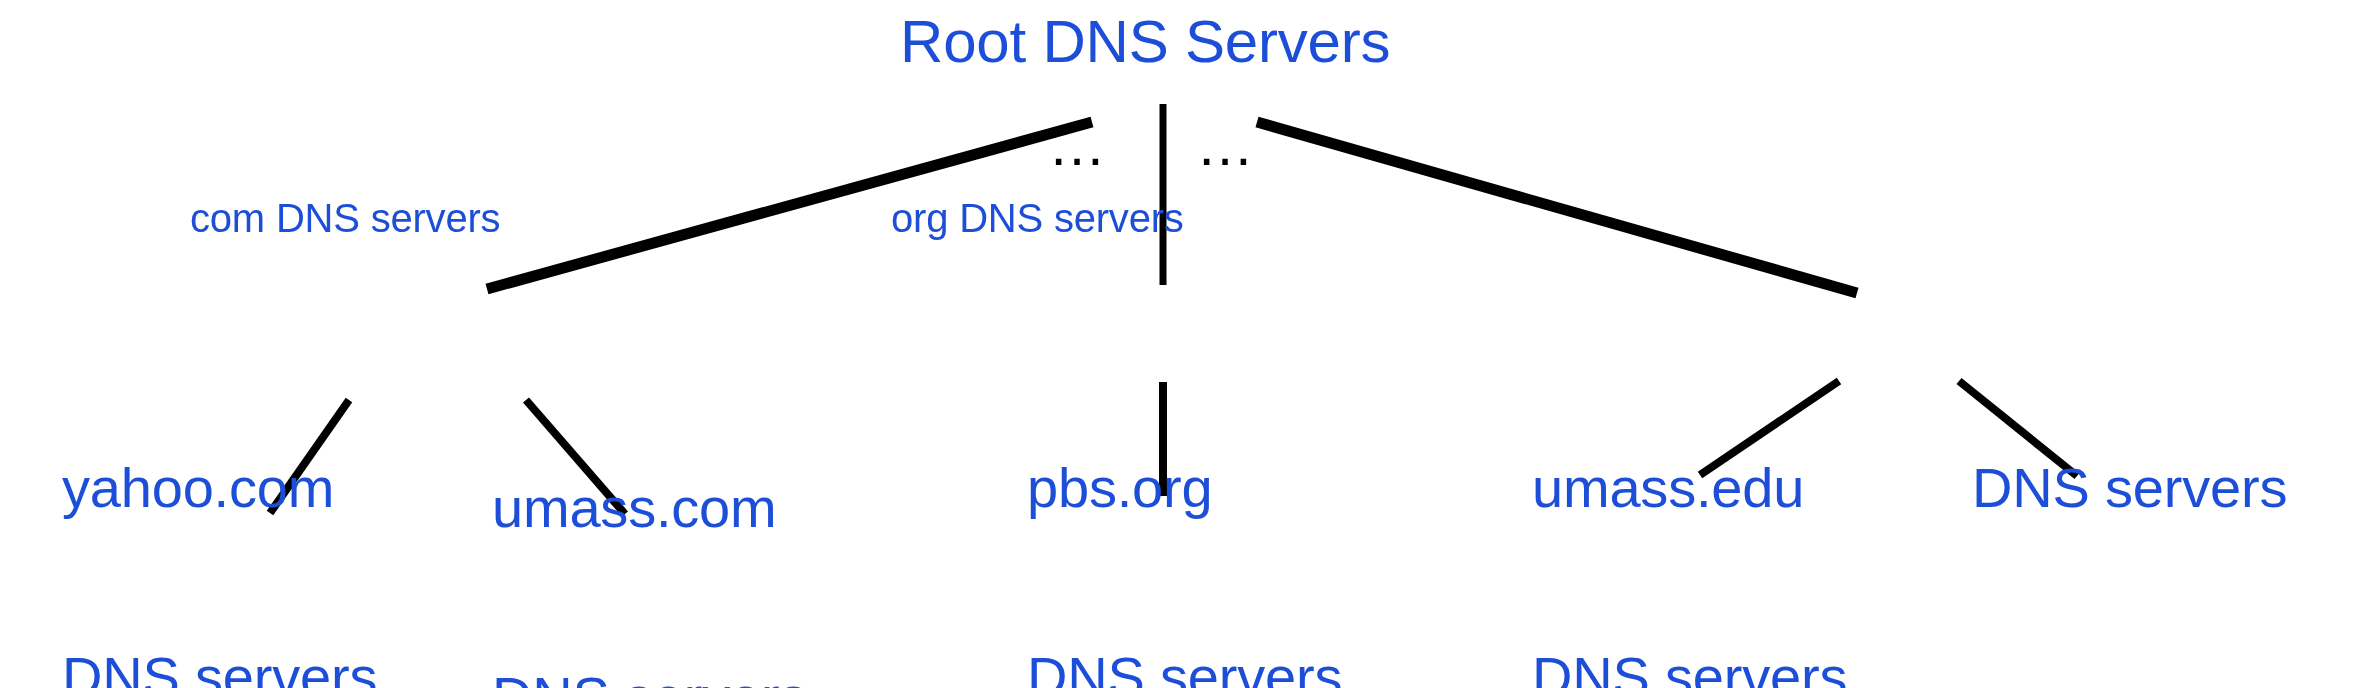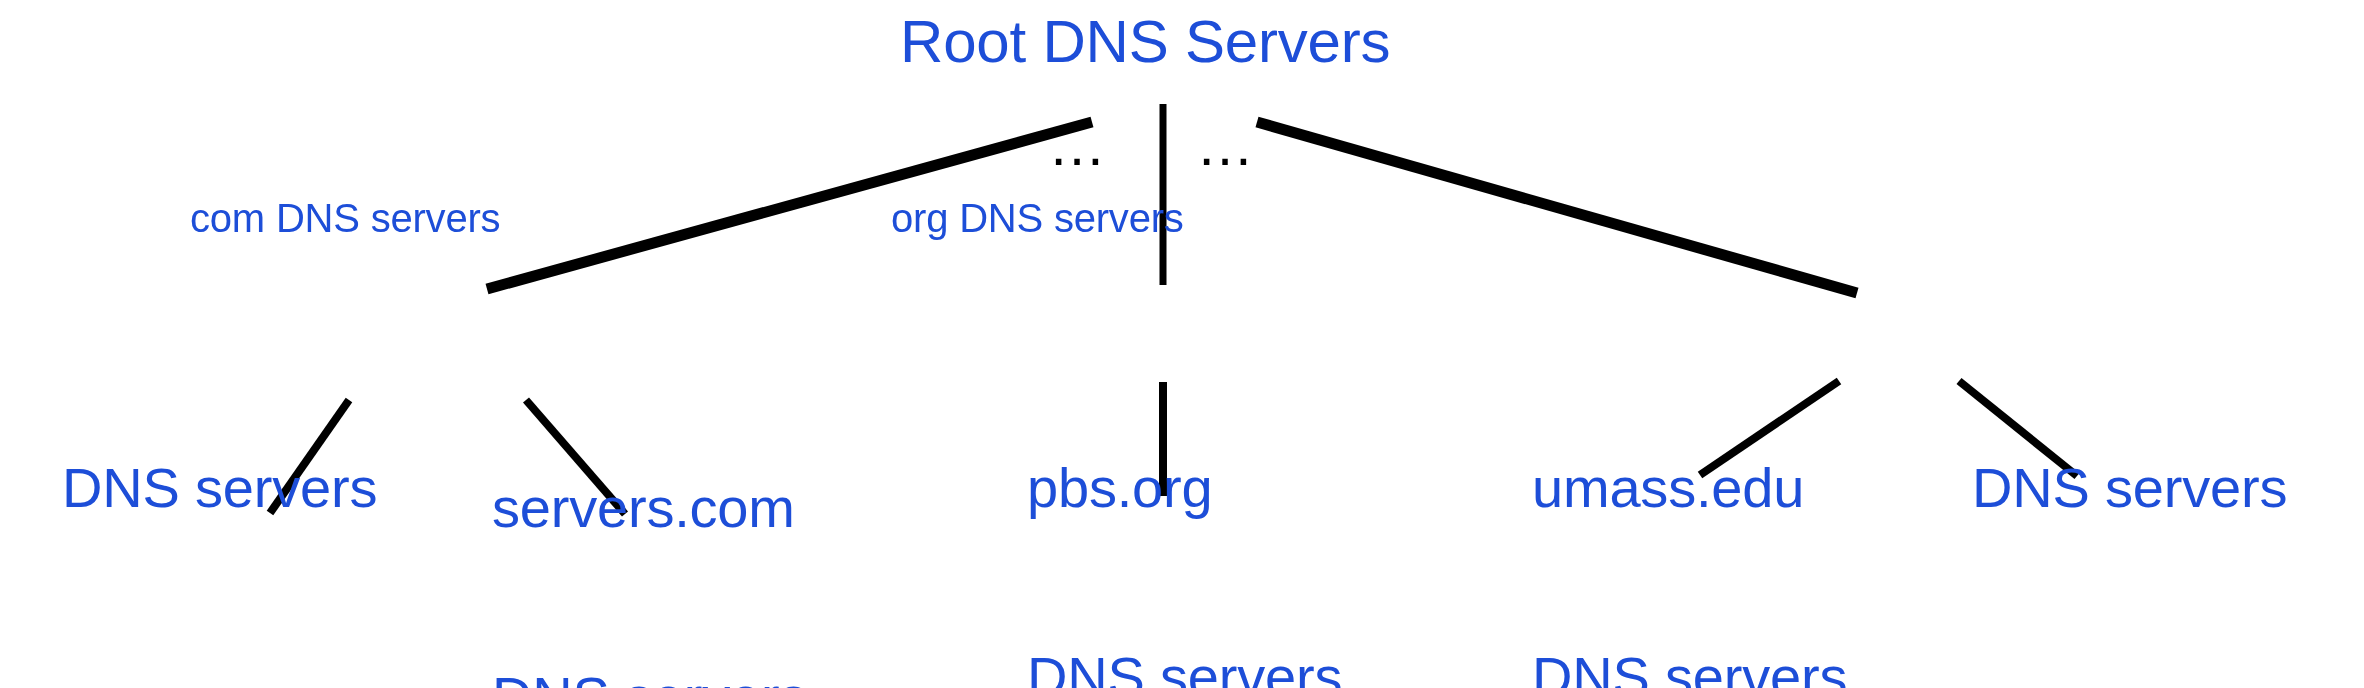--- a/index.html
+++ b/index.html
@@ -87,25 +87,26 @@
 
   <div class="node-label lvl1" id="node-root">Root DNS Servers</div>
 
   <div class="ellipsis-mark" id="ellipsis-left">…</div>
   <div class="ellipsis-mark" id="ellipsis-right">…</div>
 
   <div class="node-label lvl2" id="node-com">com DNS servers</div>
   <div class="node-label lvl2" id="node-org">org DNS servers</div>
 
   <div class="node-label lvl3" id="node-yahoo">
+    <div>yahoo.com</div>
     <div>DNS servers</div>
   </div>
 
   <div class="node-label lvl3" id="node-amazon">
-    <div>servers.com</div>
+    <div>umass.com</div>
     <div>DNS servers</div>
   </div>
 
   <div class="node-label lvl3" id="node-pbs">
     <div>pbs.org</div>
     <div>DNS servers</div>
   </div>
 
   <div class="node-label lvl3" id="node-poly">
     <div>umass.edu</div>

